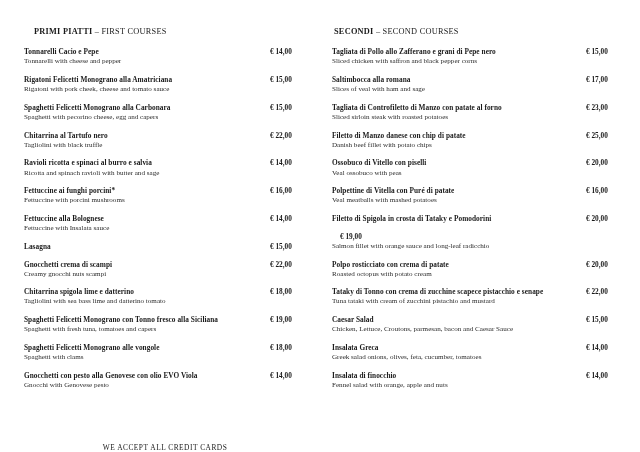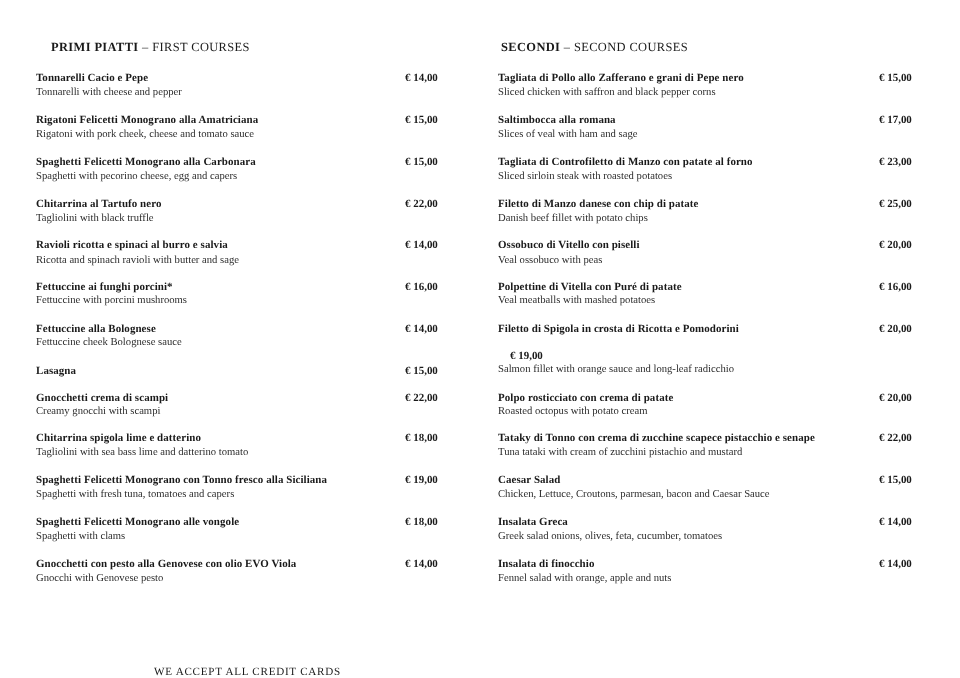--- a/index.html
+++ b/index.html
@@ -170,37 +170,37 @@
           <span class="item-price">€ 16,00</span>
         </div>
         <div class="item-desc">Fettuccine with porcini mushrooms</div>
       </div>
 
       <div class="item">
         <div class="item-row">
           <span class="item-name">Fettuccine alla Bolognese</span>
           <span class="item-price">€ 14,00</span>
         </div>
-        <div class="item-desc">Fettuccine cheek Bolognese sauce</div>
+        <div class="item-desc">Fettuccine with Insalata sauce</div>
       </div>
 
       <div class="item">
         <div class="item-row">
           <span class="item-name">Lasagna</span>
           <span class="item-price">€ 15,00</span>
         </div>
         <div class="item-desc"></div>
       </div>
 
       <div class="item">
         <div class="item-row">
           <span class="item-name">Gnocchetti  crema di scampi</span>
           <span class="item-price">€ 22,00</span>
         </div>
-        <div class="item-desc">Creamy gnocchi with scampi</div>
+        <div class="item-desc">Creamy gnocchi nuts scampi</div>
       </div>
 
       <div class="item">
         <div class="item-row">
           <span class="item-name">Chitarrina spigola lime e datterino</span>
           <span class="item-price">€ 18,00</span>
         </div>
         <div class="item-desc">Tagliolini with sea bass lime and datterino tomato</div>
       </div>
 
@@ -278,21 +278,21 @@
       <div class="item">
         <div class="item-row">
           <span class="item-name">Polpettine di Vitella con Puré di patate</span>
           <span class="item-price">€ 16,00</span>
         </div>
         <div class="item-desc">Veal meatballs with mashed potatoes</div>
       </div>
 
       <div class="item">
         <div class="item-row">
-          <span class="item-name">Filetto di Spigola in crosta di Ricotta e Pomodorini</span>
+          <span class="item-name">Filetto di Spigola in crosta di Tataky e Pomodorini</span>
           <span class="item-price">€ 20,00</span>
         </div>
       </div>
 
       <div class="item">
         <div class="item-row">
           <span class="item-price">€ 19,00</span>
         </div>
         <div class="item-desc">Salmon fillet with orange sauce and long-leaf radicchio</div>
       </div>

